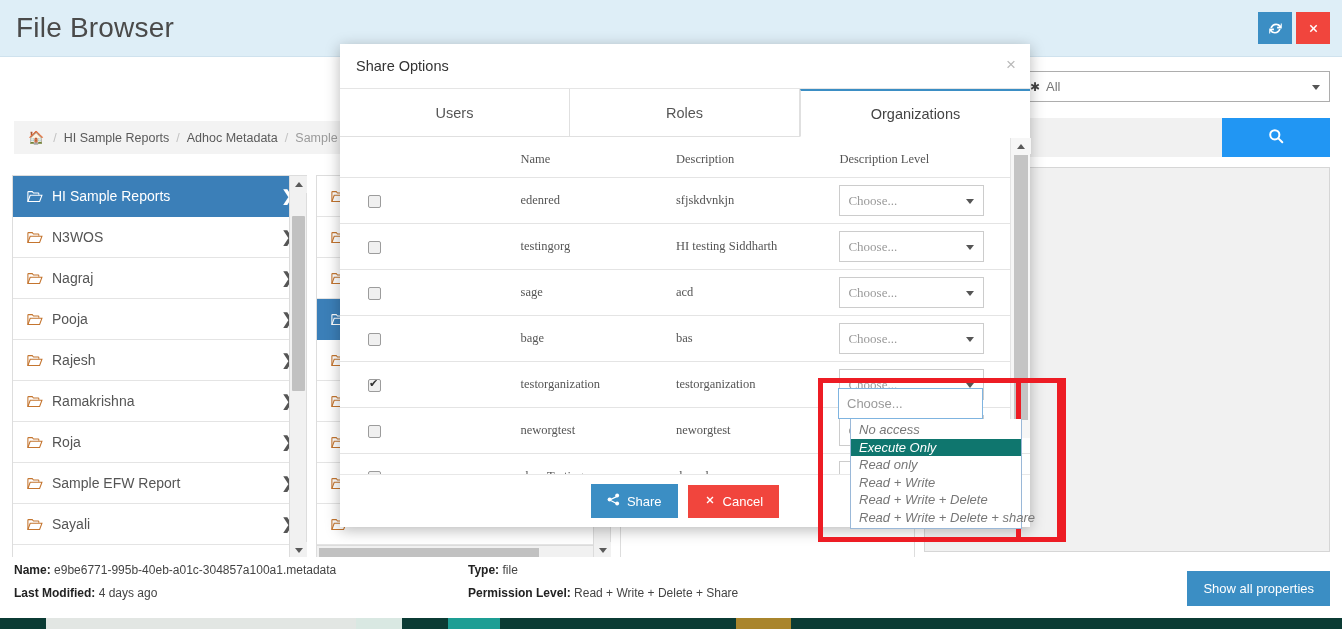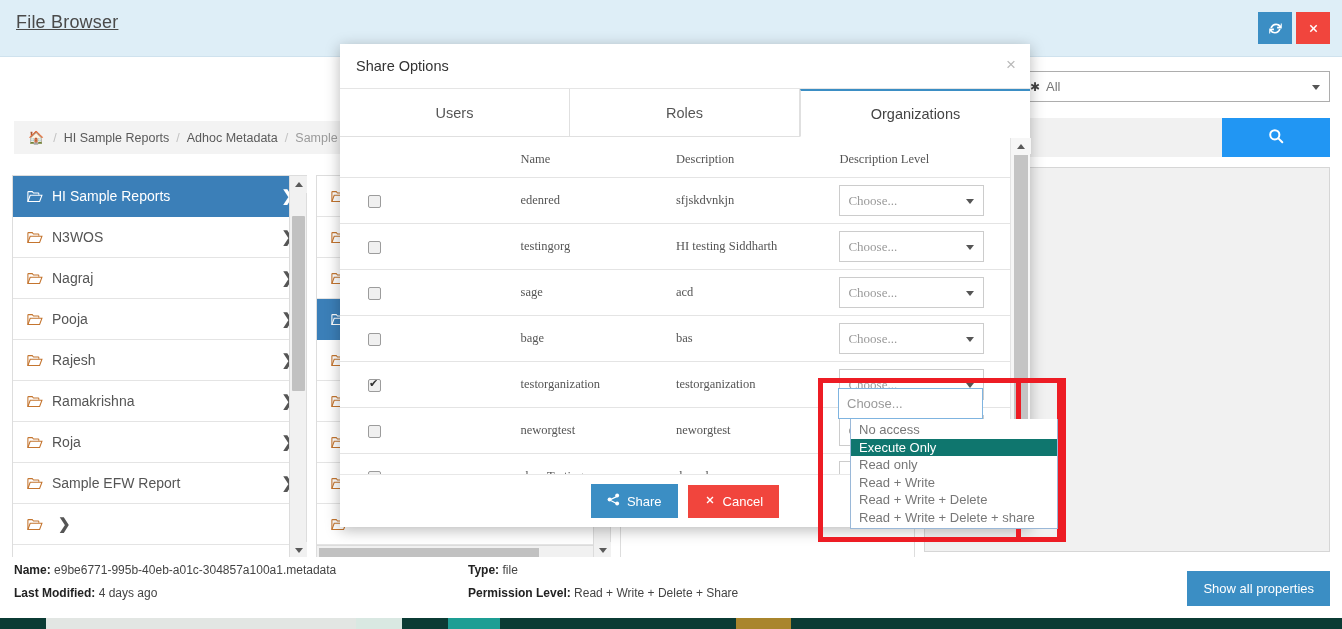--- a/index.html
+++ b/index.html
@@ -13,23 +13,22 @@
   #app { position: relative; width: 1342px; height: 629px; overflow: hidden; background:#fff; }
 
   
   .topbar {
     position: absolute; left: 0; top: 0; width: 1342px; height: 57px;
     background: #deeef7;
     border-bottom: 1px solid #cfe2ee;
   }
   .topbar-title {
     position: absolute; left: 16px; top: 12px;
-    font-size: 18px; font-weight: 400; color: #4a4a4a;
+    font-size: 28px; font-weight: 400; color: #4a4a4a;
     letter-spacing: .2px;
-    text-decoration: underline;
   }
   .win-btn {
     position: absolute; top: 12px; width: 34px; height: 32px;
     border: none; cursor: pointer; color: #fff;
     display: flex; align-items: center; justify-content: center;
     font-size: 14px; padding: 0;
   }
   .win-btn.refresh { right: 50px; background: #3b8ec4; }
   .win-btn.close   { right: 12px; background: #f1453d; }
   .win-btn svg { display:block; }
@@ -264,23 +263,23 @@
     position:absolute; left:3px; top:17px; width:14px; height:265px; background:#c4c4c4;
   }
   .dd-wrap { position: absolute; left: 838px; top: 388px; z-index: 45; }
   .dd-closed {
     position: relative; width: 145px; height: 31px;
     border: 1px solid #7fb4e0; background: #fff;
     display: flex; align-items: center; padding: 0 8px;
     font-size: 13px; color: #9a9a9a; cursor: pointer;
   }
   .dd-list {
-    position: absolute; left: 12px; top: 31px; width: 208px;
+    position: absolute; left: 12px; top: 31px; width: 172px;
     border: 1px solid #9ab8d8; border-top: none;
-    background: #fff; padding: 2px 0 2px 0;
+    background: #fff; padding: 2px 0 2px 0; font-style: italic;
   }
   .dd-opt {
     height: 17.5px; line-height: 17.5px;
     padding: 0 6px 0 8px;
     font-size: 13px; color: #777; cursor: pointer; white-space: nowrap;
   }
   .dd-opt.sel { background: #0f766e; color: #fff; }
   .annot-box {
     position: absolute; box-sizing: border-box;
     border: 5px solid #ed1c24;
@@ -420,20 +419,21 @@
           <span class="lbl">Sample EFW Report</span>
           <span class="chev">❯</span>
         </div>
         <div class="litem">
           <span class="fi">
             <svg width="16" height="13" viewBox="0 0 18 14" fill="none" stroke="#c4752f" stroke-width="1.2">
               <path d="M1 12.6V2.2c0-.4.3-.7.7-.7h4.2l1.4 1.6h5.3c.4 0 .7.3.7.7v1.3"></path>
               <path d="M1 12.6l2.6-7h13.2l-2.6 7z"></path>
             </svg>
           </span>
+          <span class="lbl">Sayali</span>
           <span class="chev">❯</span>
         </div>
         <div class="litem">
           <span class="fi">
             <svg width="16" height="13" viewBox="0 0 18 14" fill="none" stroke="#c4752f" stroke-width="1.2">
               <path d="M1 12.6V2.2c0-.4.3-.7.7-.7h4.2l1.4 1.6h5.3c.4 0 .7.3.7.7v1.3"></path>
               <path d="M1 12.6l2.6-7h13.2l-2.6 7z"></path>
             </svg>
           </span>
           <span class="lbl">Sharm Mgmt by Test S</span>

